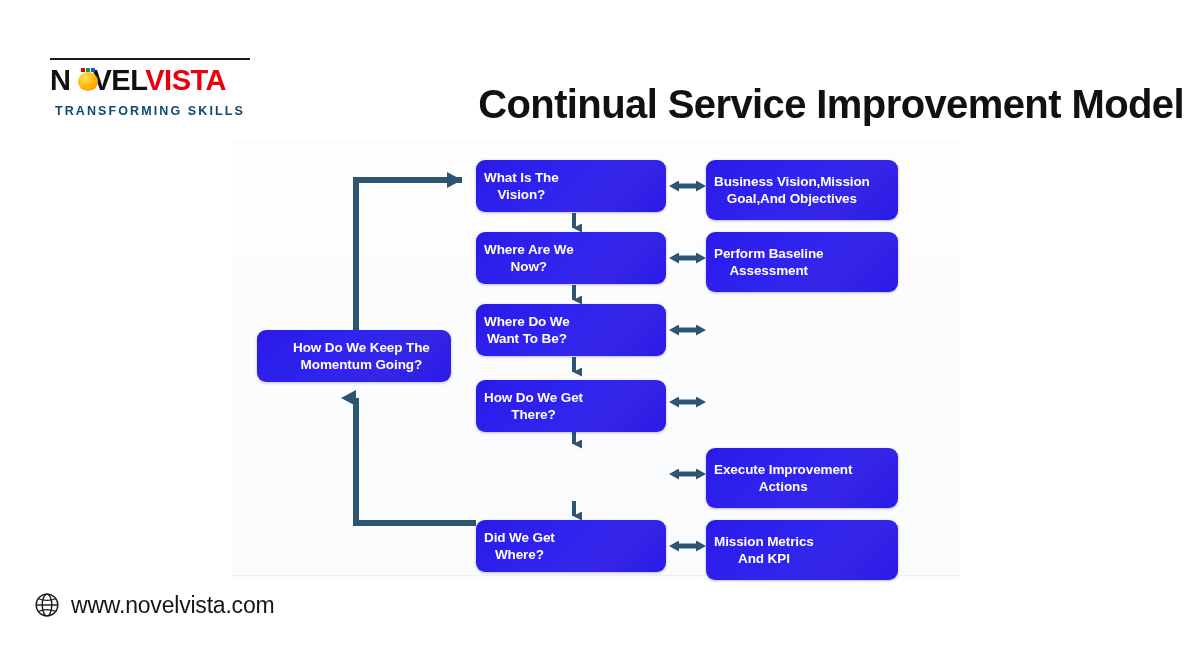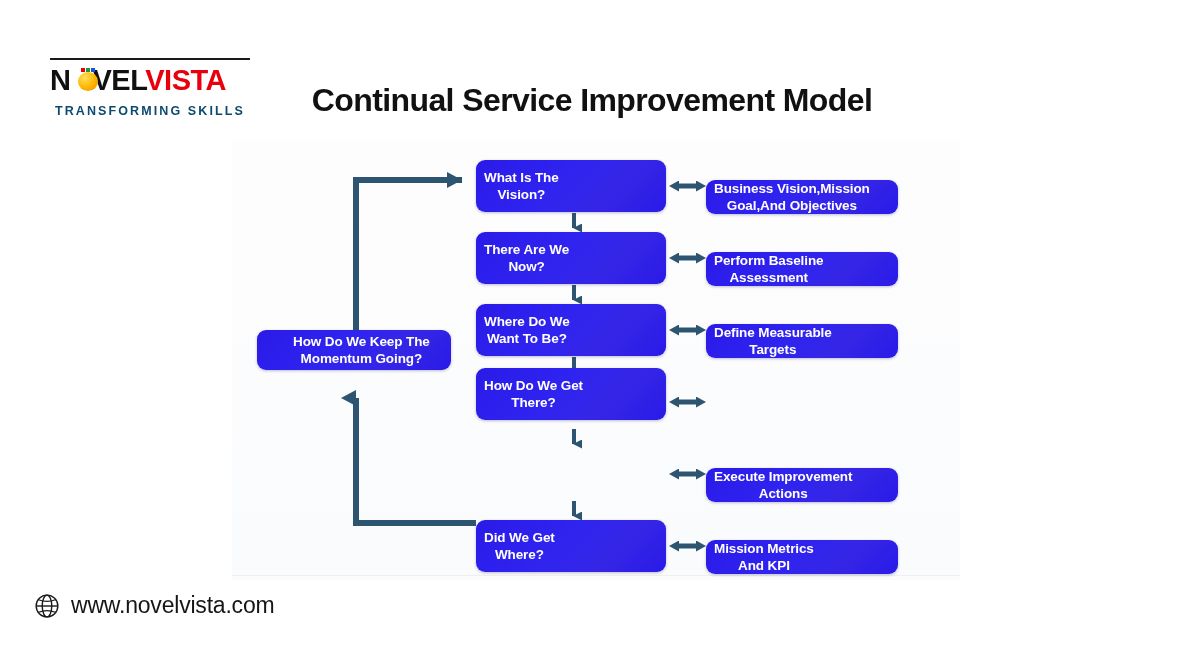--- a/index.html
+++ b/index.html
@@ -23,22 +23,22 @@
     position:absolute; left:1px; top:4px; width:20px; height:19px; border-radius:50%;
     background:radial-gradient(circle at 35% 30%, #ffe259 0%, #ffb300 55%, #f08c00 100%);
   }
   .logo-bulb .pix { position:absolute; top:0px; width:4px; height:4px; }
   .logo-underline { position:absolute; left:0; top:32px; width:200px; height:2px; background:#1a1a1a; }
   .logo-tag { position:absolute; left:5px; top:38px; font-size:12.5px; letter-spacing:2.1px;
               color:#0c4a6e; font-weight:bold;margin-top:40px; }
 
   
   .title {
-    position:absolute; left:0; top:82px; width:1184px; text-align:center;
-    font-size:32px; font-weight:bold; color:#111111; letter-spacing:-0.6px;
+    position:absolute; left:0; top:82px; width:1184px; text-align:right;
+    font-size:40px; font-weight:bold; color:#111111; letter-spacing:-0.6px;
   }
 
   
   .panel {
     position:absolute; left:232px; top:140px; width:728px; height:440px;
     background:linear-gradient(180deg,#fdfdfe 0%, #fafbfc 100%);
     border-radius:2px;
   }
   .panel-line { position:absolute; left:232px; top:575px; width:728px; height:1px;
                 background:#efefef; }
@@ -51,22 +51,22 @@
     display:flex; align-items:center; justify-content:flex-start; text-align:center;
     font-weight:bold; font-size:13.5px; line-height:17px; letter-spacing:-0.1px;
     background:linear-gradient(135deg,#2a1ae8 0%, #2f23f0 40%, #3526e6 70%, #2a1ae8 100%);
     box-shadow:0 1px 3px rgba(30,25,120,0.28);
     padding:4px 8px;
   }
   .node .lbl { white-space:pre-line; }
 
   
   .col-left  { left:476px; width:190px; height:52px; }
-  .col-right { left:706px; width:192px; height:34px;margin-top:20px; }
-  .momentum  { left:257px; top:330px; width:194px; height:40px;padding-left:36px; }
+  .col-right { left:706px; width:192px; height:60px; }
+  .momentum  { left:257px; top:330px; width:194px; height:52px;padding-left:36px; }
 
   
   svg.wires { position:absolute; left:0; top:0; width:1200px; height:650px; }
 </style>
 </head>
 <body>
 
 <div class="page">
 
   <div class="logo">
@@ -129,64 +129,60 @@
     <path d="M356,330 L356,180 L462,180" stroke="#2d5571" stroke-width="6" fill="none" stroke-linejoin="miter" marker-end="url(#ah-right)"></path>
   </svg>
 
   <div class="stage">
 
     <div class="node col-left" style="top:160px">
       <span class="lbl">What Is The
 Vision?</span>
     </div>
     <div class="node col-left" style="top:232px">
-      <span class="lbl">There Are We
+      <span class="lbl">Where Are We
 Now?</span>
     </div>
     <div class="node col-left" style="top:304px">
       <span class="lbl">Where Do We
 Want To Be?</span>
     </div>
-    <div class="node col-left" style="top:368px">
+    <div class="node col-left" style="top:380px">
       <span class="lbl">How Do We Get
 There?</span>
     </div>
     <div class="node col-left" style="top:520px">
       <span class="lbl">Did We Get
 Where?</span>
     </div>
 
     <div class="node col-right" style="top:160px">
       <span class="lbl">Business Vision,Mission
 Goal,And Objectives</span>
     </div>
     <div class="node col-right" style="top:232px">
       <span class="lbl">Perform Baseline
 Assessment</span>
     </div>
-    <div class="node col-right" style="top:304px">
-      <span class="lbl">Define Measurable
-Targets</span>
-    </div>
     <div class="node col-right" style="top:448px">
       <span class="lbl">Execute Improvement
 Actions</span>
     </div>
     <div class="node col-right" style="top:520px">
       <span class="lbl">Mission Metrics
 And KPI</span>
     </div>
 
     <div class="node momentum">
       <span class="lbl">How Do We Keep The
 Momentum Going?</span>
     </div>
   </div>
 
-  <div style="position:absolute;left:34px;top:592px;display:flex;align-items:center;gap:11px;">
+  <div style="position:absolute;left:34px;top:592px;display:flex;align-items:flex-start;gap:11px;">
     <svg width="26" height="26" viewBox="0 0 24 24">
       <circle cx="12" cy="12" r="10" fill="none" stroke="#1a1a1a" stroke-width="1.3"></circle>
       <ellipse cx="12" cy="12" rx="4.4" ry="10" fill="none" stroke="#1a1a1a" stroke-width="1.3"></ellipse>
       <line x1="2" y1="12" x2="22" y2="12" stroke="#1a1a1a" stroke-width="1.3"></line>
       <path d="M4.2 6.2 Q12 9.3 19.8 6.2" fill="none" stroke="#1a1a1a" stroke-width="1.1"></path>
       <path d="M4.2 17.8 Q12 14.7 19.8 17.8" fill="none" stroke="#1a1a1a" stroke-width="1.1"></path>
     </svg>
     <span style="font-size:23px;color:#161616;letter-spacing:-0.2px;">www.novelvista.com</span>
   </div>
 

